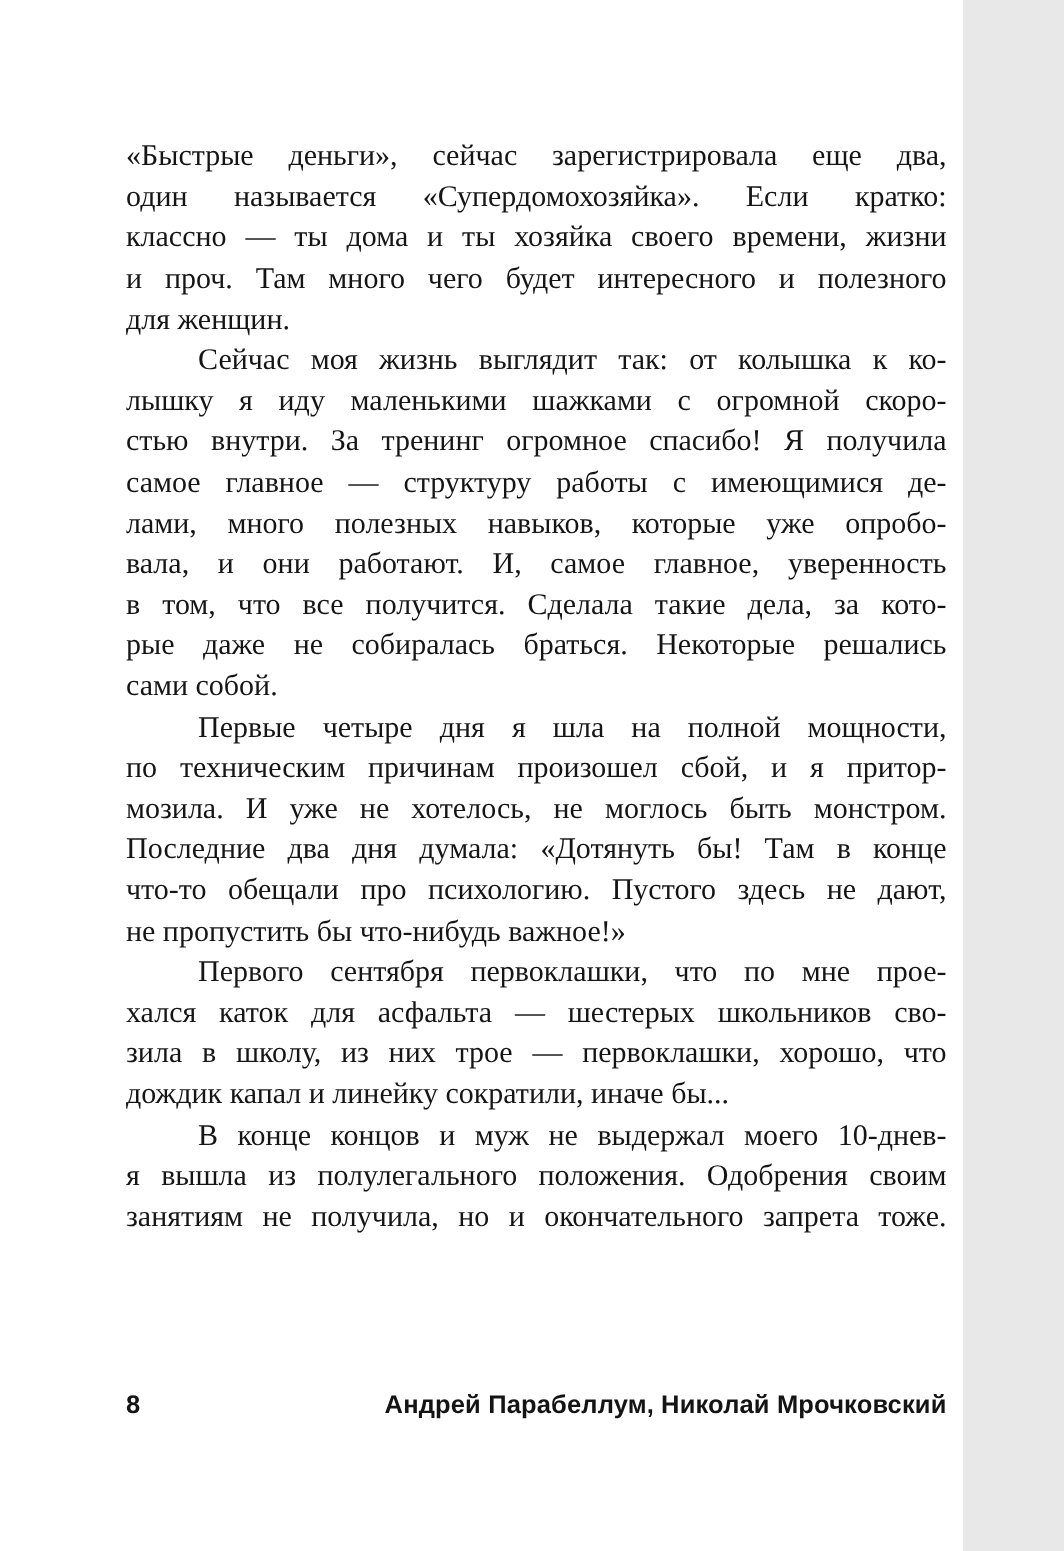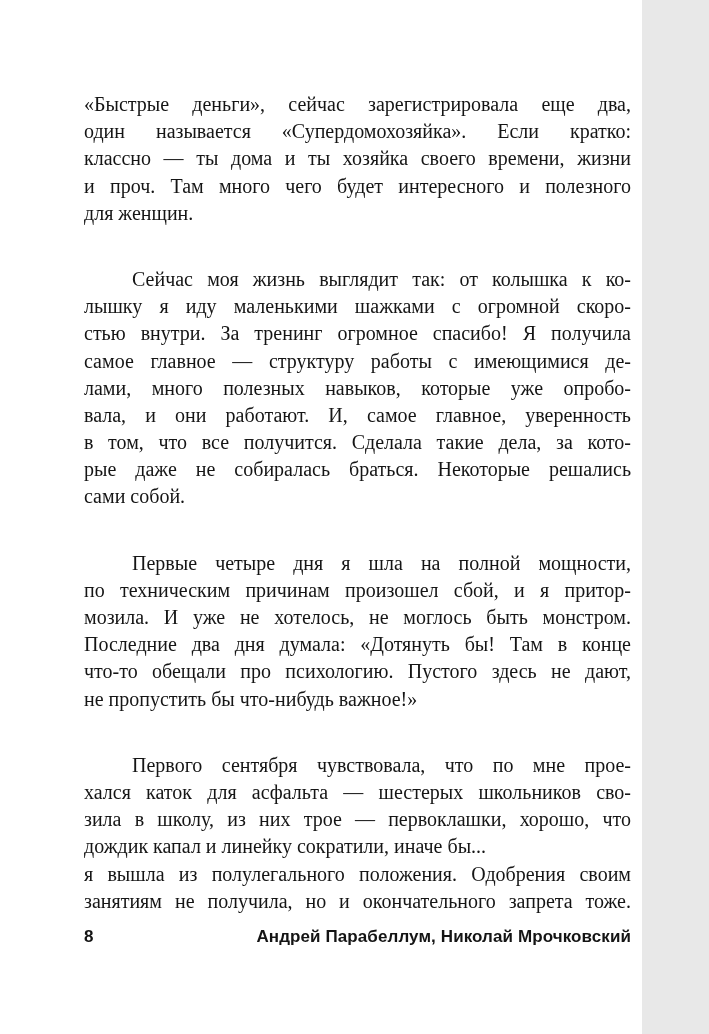--- a/index.html
+++ b/index.html
@@ -30,21 +30,21 @@
     text-align-last: justify;
     -moz-text-align-last: justify;
     white-space: normal;
     height: 27.2px;
     overflow: visible;
   }
   .line.last {
     text-align-last: left;
     -moz-text-align-last: left;
   }
-  .line.indent { text-indent: 48px; margin-top: 39px; }
+  .line.indent { text-indent: 48px; }
   .footer {
     position: absolute;
     left: 84px;
     top: 927px;
     width: 547px;
     display: flex;
     justify-content: space-between;
     align-items: baseline;
     font-family: "Liberation Sans", "DejaVu Sans", sans-serif;
     font-weight: bold;
@@ -80,26 +80,27 @@
       </div>
       <div class="paragraph">
         <div class="line indent">Первые четыре дня я шла на полной мощности,</div>
         <div class="line">по техническим причинам произошел сбой, и я притор-</div>
         <div class="line">мозила. И уже не хотелось, не моглось быть монстром.</div>
         <div class="line">Последние два дня думала: «Дотянуть бы! Там в конце</div>
         <div class="line">что-то обещали про психологию. Пустого здесь не дают,</div>
         <div class="line last">не пропустить бы что-нибудь важное!»</div>
       </div>
       <div class="paragraph">
-        <div class="line indent">Первого сентября чувствовала, что по мне прое-</div>
+        <div class="line indent">Первого сентября первоклашки, что по мне прое-</div>
         <div class="line">хался каток для асфальта — шестерых школьников сво-</div>
         <div class="line">зила в школу, из них трое — первоклашки, хорошо, что</div>
         <div class="line last">дождик капал и линейку сократили, иначе бы...</div>
       </div>
       <div class="paragraph">
+        <div class="line indent">В конце концов и муж не выдержал моего 10-днев-</div>
         <div class="line">я вышла из полулегального положения. Одобрения своим</div>
         <div class="line">занятиям не получила, но и окончательного запрета тоже.</div>
       </div>
     </div>
 
   <div class="footer">
     <span class="page-number">8</span>
     <span class="footer-authors">Андрей Парабеллум, Николай Мрочковский</span>
   </div>
 

